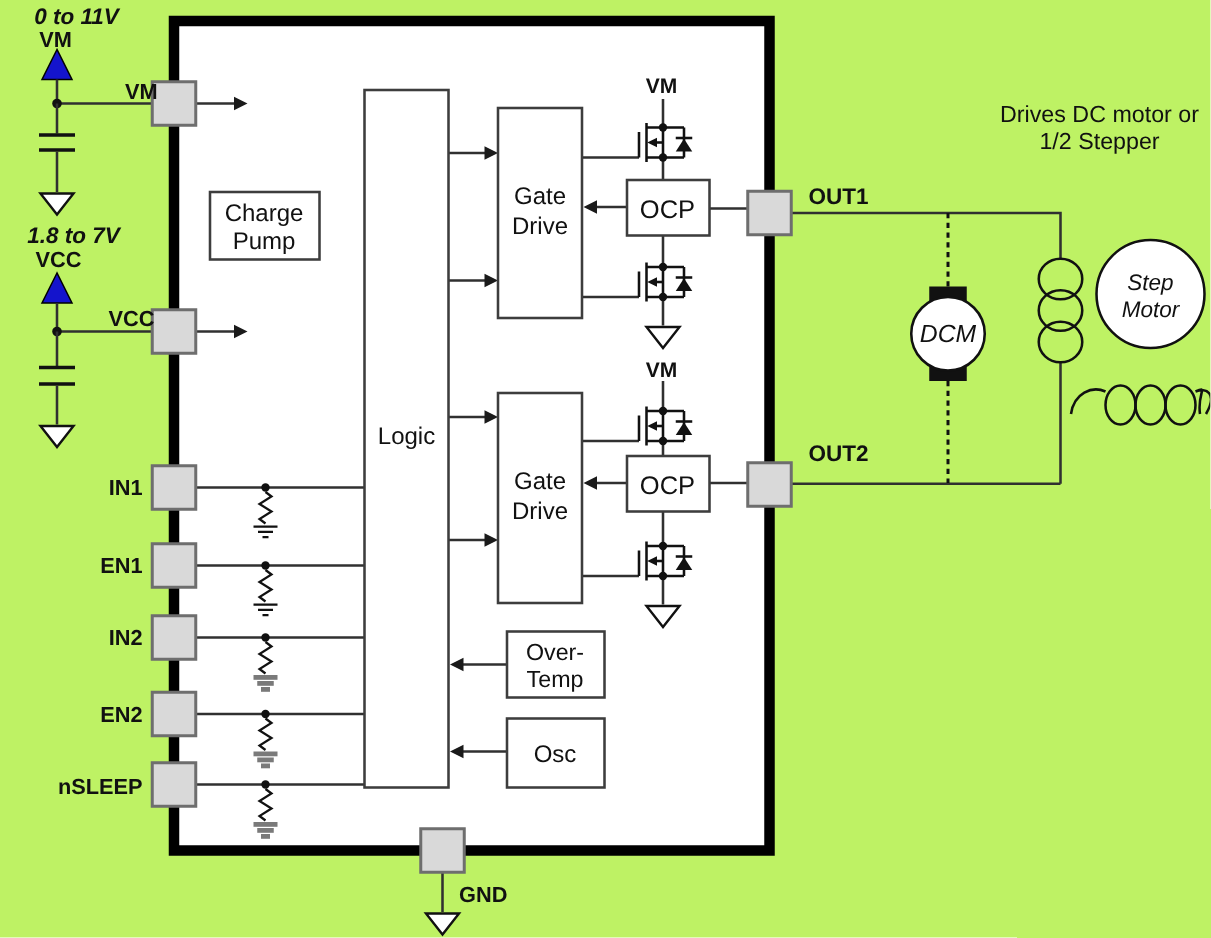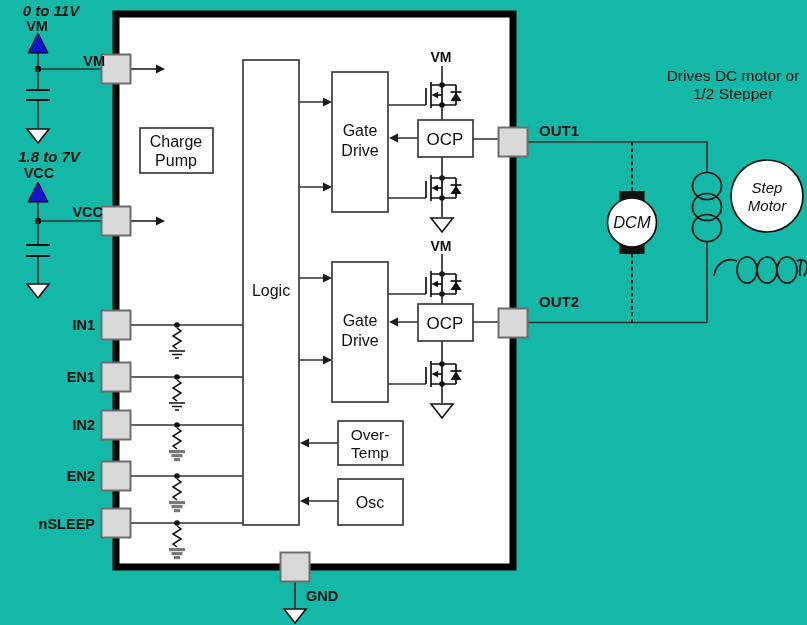--- a/index.html
+++ b/index.html
@@ -1,16 +1,16 @@
 <!DOCTYPE html>
 <html><head>
 <meta charset="utf-8">
 <style>
   html,body{margin:0;padding:0;background:#ffffff;}
-  .stage{position:relative;width:807px;height:625px;background:#14b8a6;overflow:hidden;
+  .stage{position:relative;width:807px;height:625px;background:#bef264;overflow:hidden;
          font-family:"Liberation Sans", sans-serif;}
   svg text{font-family:"Liberation Sans", sans-serif;fill:#111;}
   .blk-label{font-size:16px;}
   .pin-label{font-size:14.5px;font-weight:bold;}
   .net-label{font-size:14px;font-weight:bold;}
   .supply-range{font-size:15px;font-weight:bold;font-style:italic;}
   .supply-name{font-size:14.5px;font-weight:bold;}
   .note-text{font-size:15.5px;}
   .motor-label{font-size:16.5px;font-style:italic;}
   .step-label{font-size:15px;font-style:italic;}

